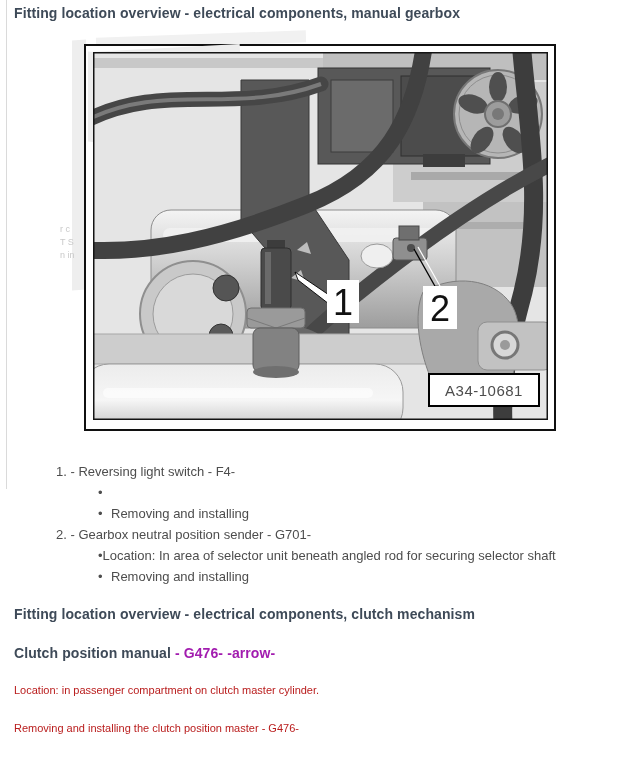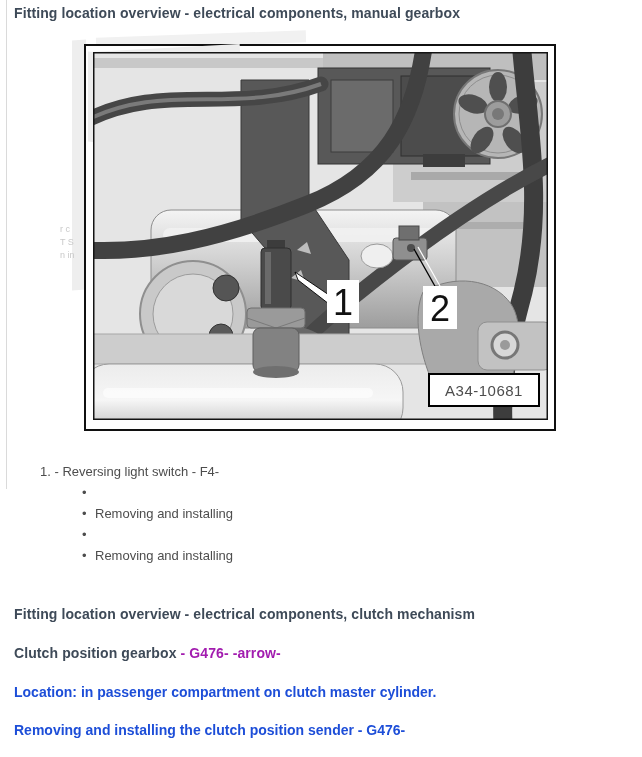--- a/index.html
+++ b/index.html
@@ -12,21 +12,21 @@
   }
   .h-blue{
     position:absolute;left:14px;font-size:14px;font-weight:bold;color:#3e4a58;
     letter-spacing:0.1px;white-space:nowrap;
   }
   #heading1{top:5px;}
   #heading2{top:606px;text-align:center;}
   #heading3{top:645px;}
   #heading3 .suffix{color:#a21caf;}
   .para{
-    position:absolute;left:14px;font-size:14px;color:#1d4ed8;white-space:nowrap;font-weight:bold;
+    position:absolute;left:14px;font-size:11px;color:#b91c1c;white-space:nowrap;
   }
   #para-location{top:684px;}
   #para-removing{top:722px;}
 
   
   .wm-frags{
     position:absolute;left:60px;top:223px;width:30px;font-size:9px;line-height:13px;
     color:#c9c9c9;z-index:0;white-space:nowrap;
   }
   .wm-ghost{position:absolute;background:#eeeeee;z-index:0;}
@@ -40,21 +40,21 @@
     padding:6px 0 0 7px;z-index:1;
   }
   .figure-wrap .ghost-in{
     position:absolute;background:#ededed;z-index:0;
   }
   #ghost-c{left:4px;top:2px;width:150px;height:10px;transform:rotate(-3deg);}
   #ghost-d{left:2px;top:6px;width:10px;height:90px;transform:skewY(6deg);}
   svg.illustration{display:block;position:relative;z-index:1;}
 
   .list-block{
-    position:absolute;left:0;top:461px;width:510px;font-size:13px;color:#4d4d4d;
+    position:absolute;left:16px;top:461px;width:510px;font-size:13px;color:#4d4d4d;
   }
   .list-item-label{
     padding-left:40px;line-height:21px;white-space:nowrap;
   }
   .bullet-row{
     display:flex;line-height:21px;white-space:nowrap;
   }
   .bullet-row .dot{
     width:13px;margin-left:82px;color:#4d4d4d;font-size:13px;
   }
@@ -186,29 +186,31 @@
 
 <div class="list-block">
   <div class="list-item-label">1. - Reversing light switch - F4-</div>
   <div class="bullet-row">
     <span class="dot">•</span>
   </div>
   <div class="bullet-row">
     <span class="dot">•</span>
     <span>Removing and installing</span>
   </div>
-  <div class="bullet-row">
-    <span class="dot">•</span>
+  <div class="list-item-label">2. - Gearbox neutral position sender - G701-</div>
+  <div class="bullet-row">
+    <span class="dot">•</span>
+    <span>Location: In area of selector unit beneath angled rod for securing selector shaft</span>
   </div>
   <div class="bullet-row">
     <span class="dot">•</span>
     <span>Removing and installing</span>
   </div>
 </div>
 
 <div id="heading2" class="h-blue">Fitting location overview - electrical components, clutch mechanism</div>
 
 <div id="heading3" class="h-blue">
-  <span>Clutch position gearbox</span><span class="suffix"> - G476- -arrow-</span>
+  <span>Clutch position manual</span><span class="suffix"> - G476- -arrow-</span>
 </div>
 
 <div id="para-location" class="para">Location: in passenger compartment on clutch master cylinder.</div>
-<div id="para-removing" class="para">Removing and installing the clutch position sender - G476-</div>
+<div id="para-removing" class="para">Removing and installing the clutch position master - G476-</div>
 
 </body></html>

